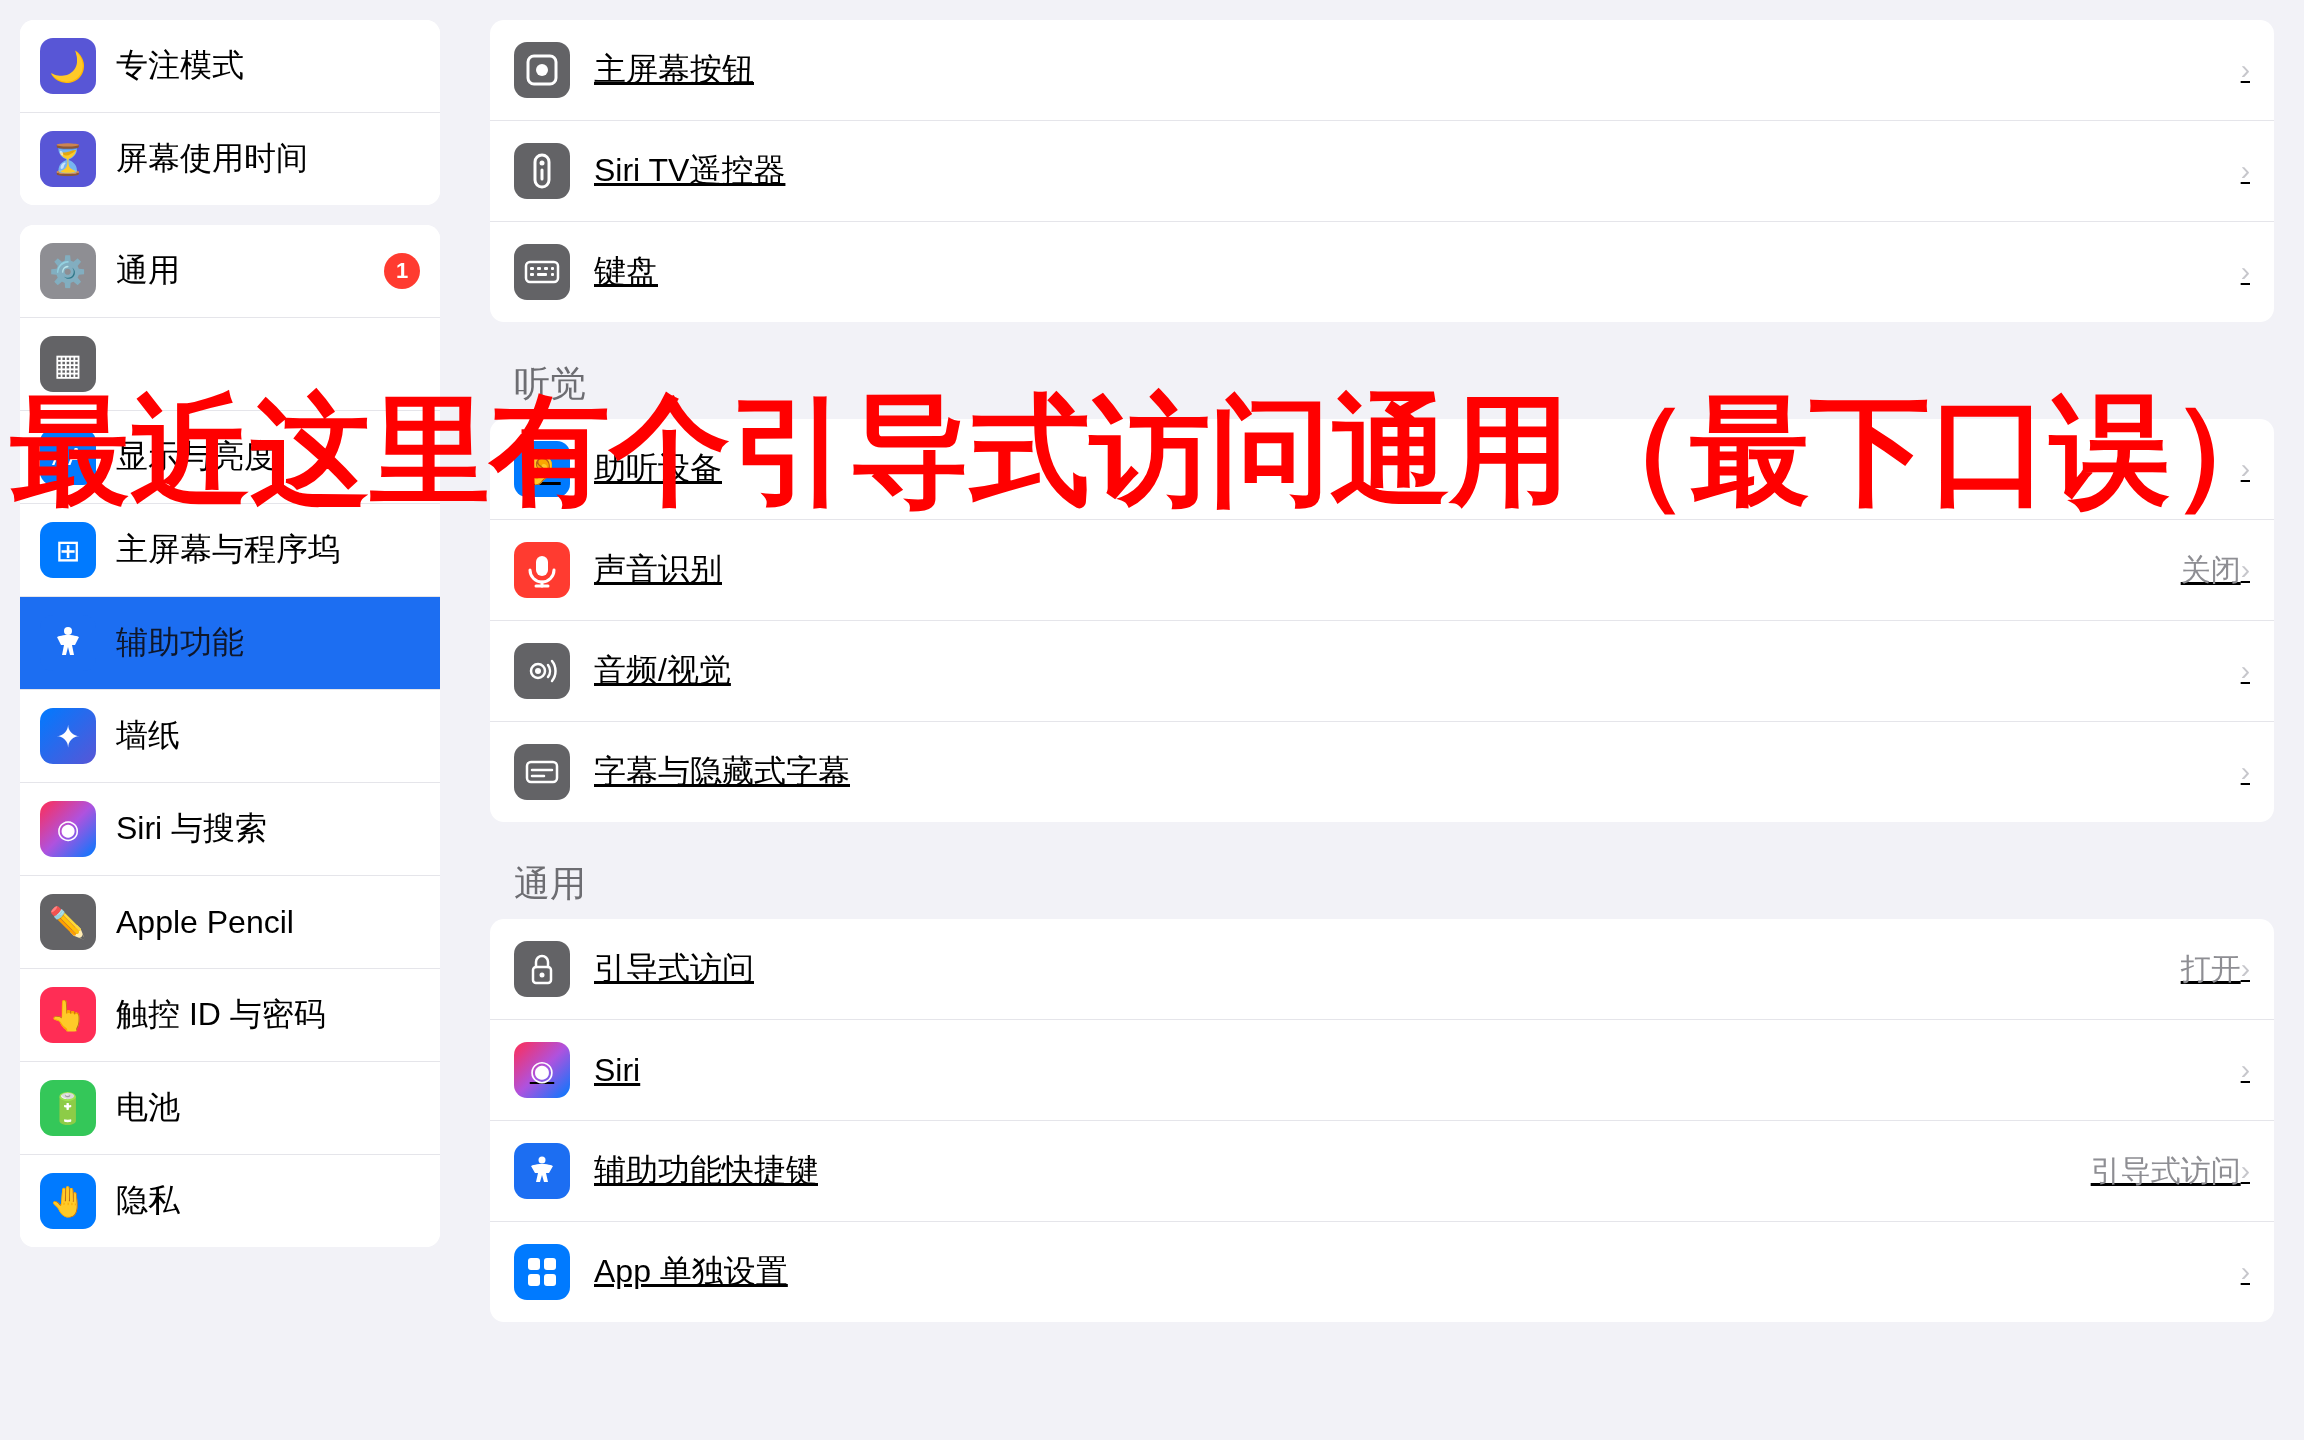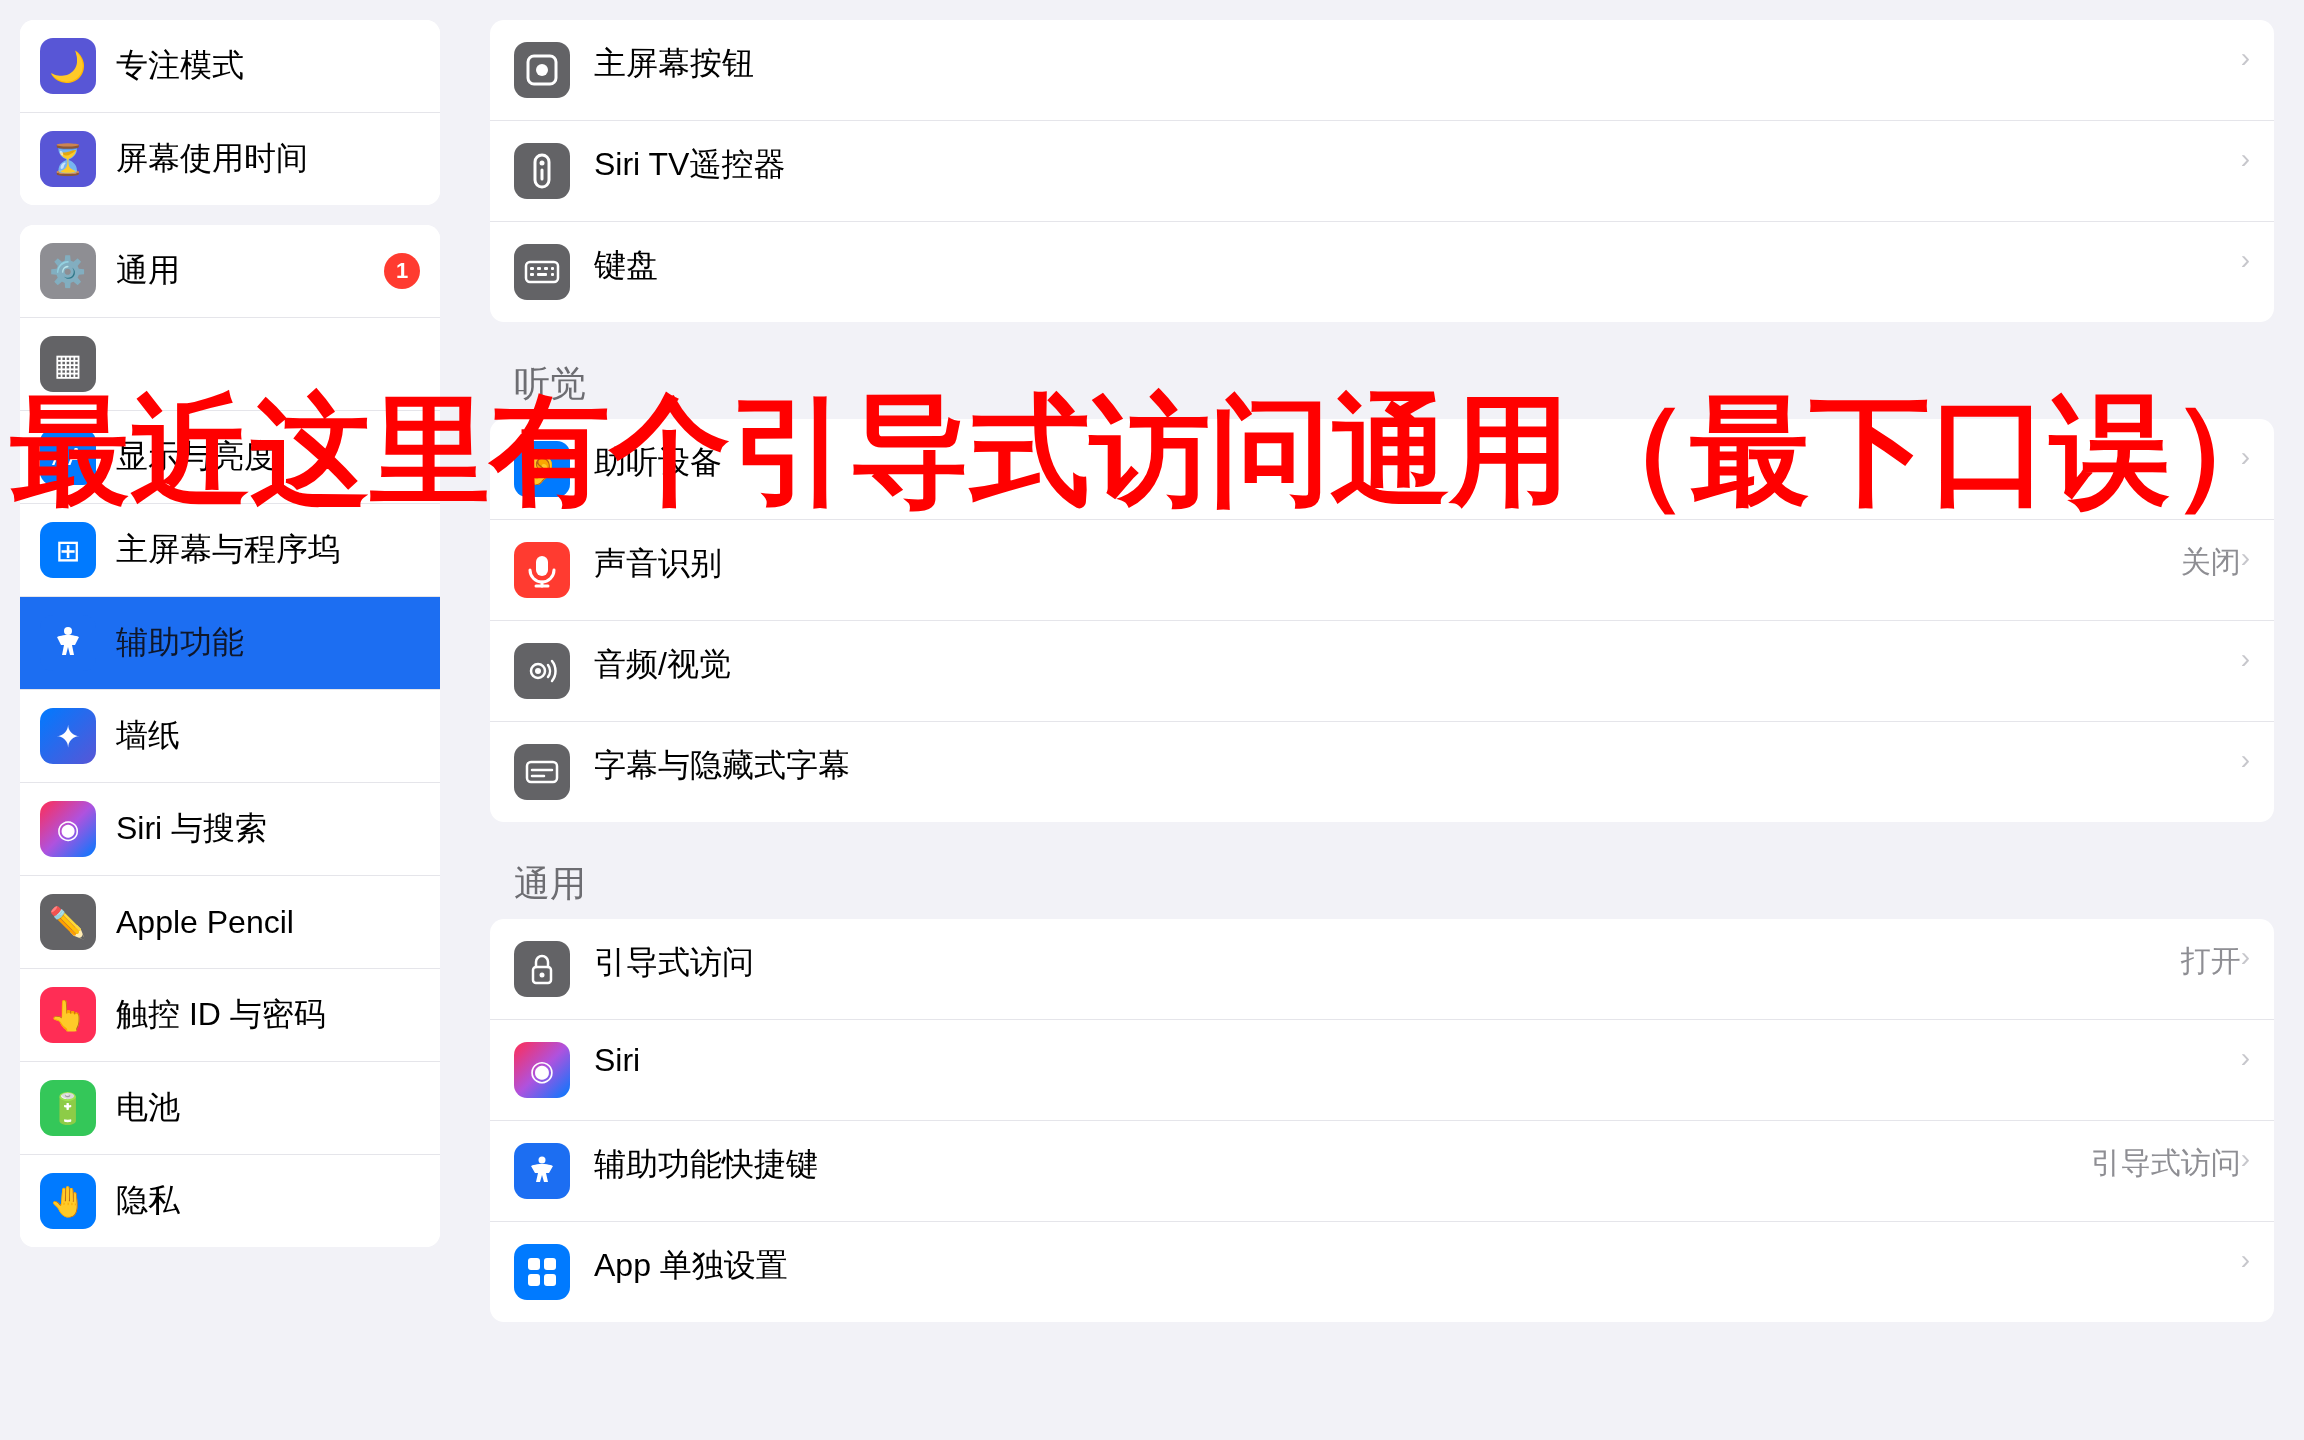--- a/index.html
+++ b/index.html
@@ -89,24 +89,25 @@
 
     .content-group {
       background: #ffffff;
       border-radius: 14px;
       margin-bottom: 24px;
       overflow: hidden;
     }
 
     .content-item {
       display: flex;
-      align-items: flex-start;
+      align-items: center;
       padding: 22px 24px;
       border-bottom: 1px solid #e5e5ea;
       cursor: pointer;
+      text-decoration: underline;
     }
     .content-item:last-child { border-bottom: none; }
 
     .content-icon {
       width: 56px;
       height: 56px;
       border-radius: 13px;
       margin-right: 24px;
       display: flex;
       align-items: center;

